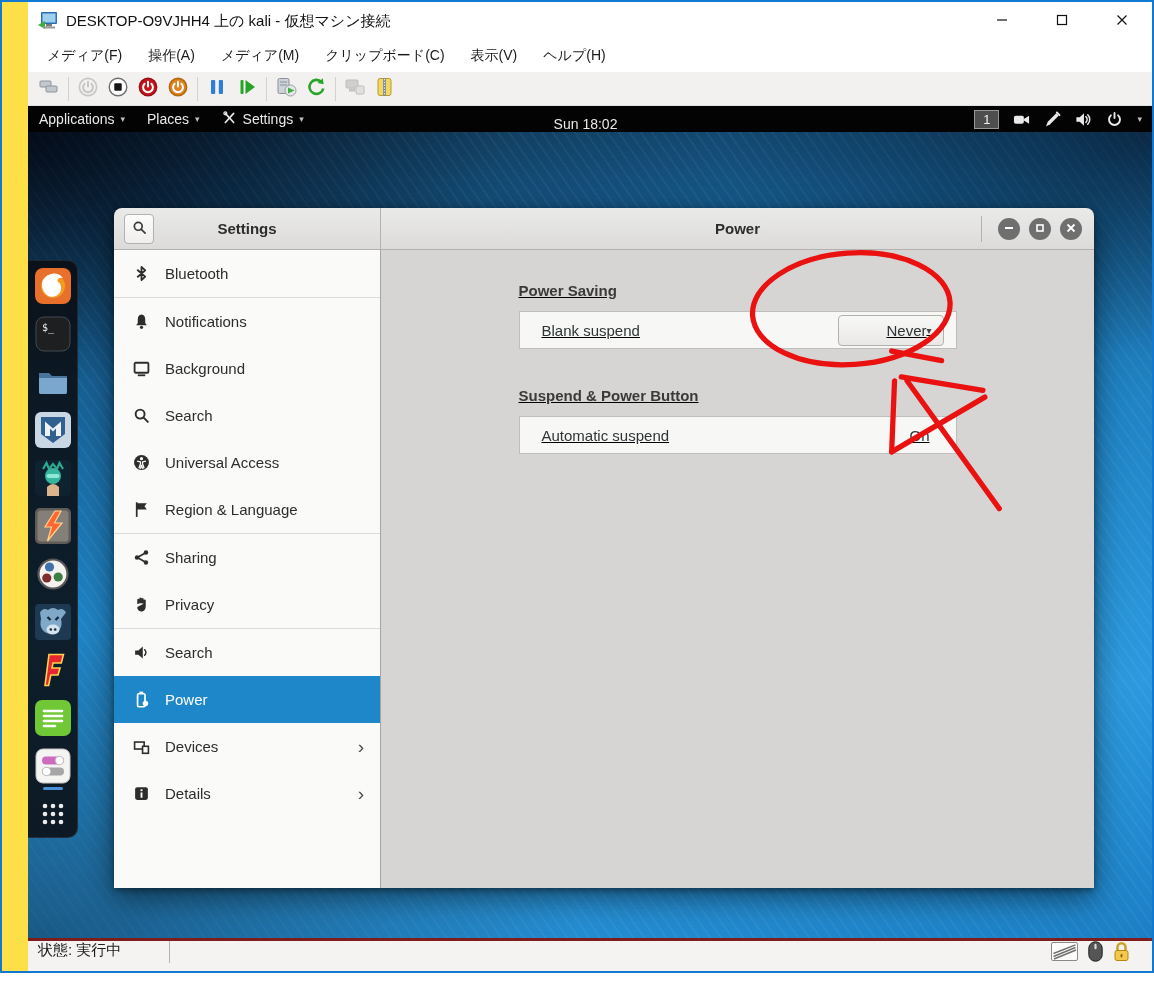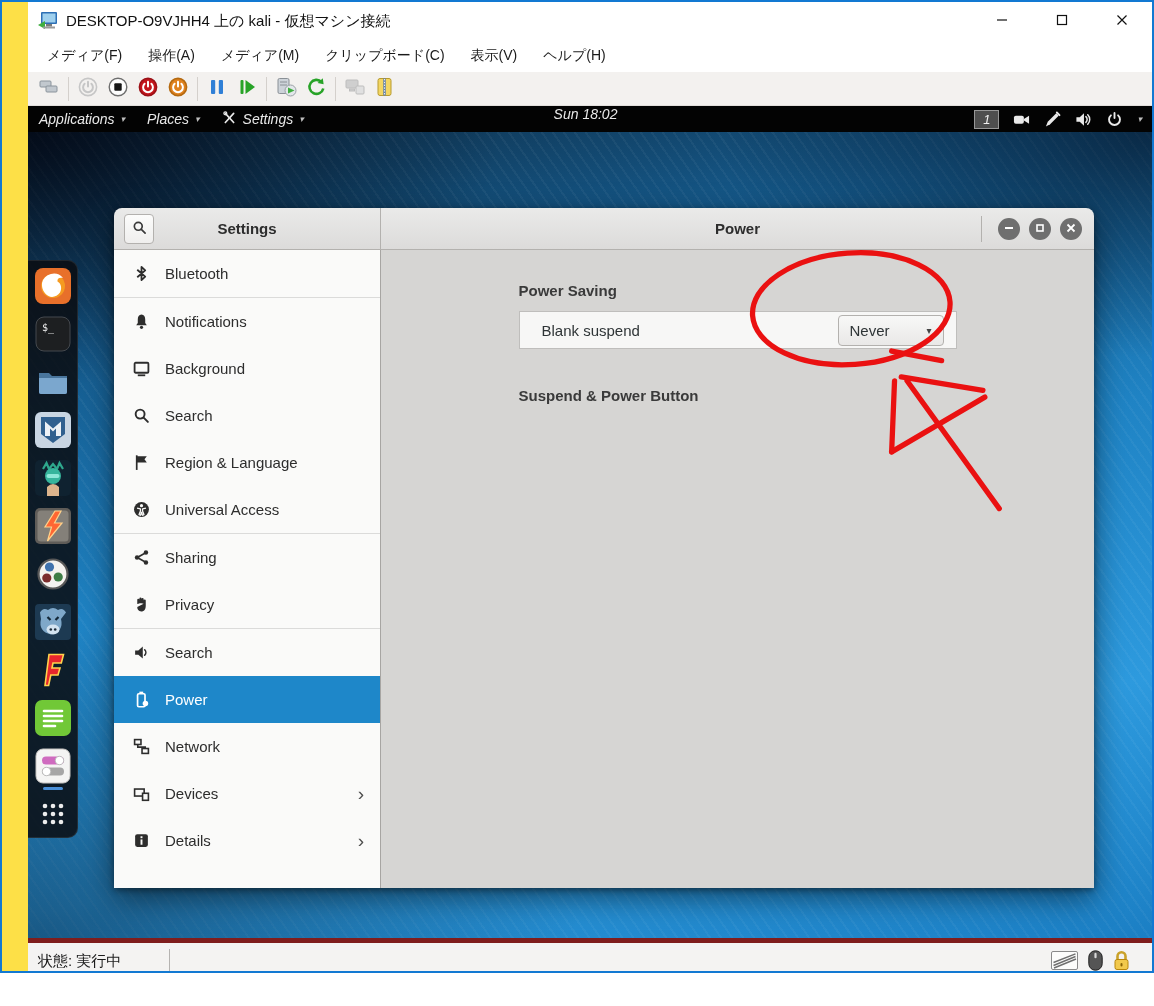--- a/index.html
+++ b/index.html
@@ -21,21 +21,21 @@
 
   
   .toolbar { height:34px; background:#f3f1ef; border-bottom:1px solid #e2dfdc; display:flex; align-items:center; padding-left:6px; flex:0 0 auto; }
   .tb-btn { width:30px; height:28px; border:none; background:transparent; display:flex; align-items:center; justify-content:center; }
   .tb-btn svg { width:22px; height:22px; }
   .tb-sep { width:1px; height:24px; background:#d4d0cc; margin:0 4px; }
 
   
   .screen { flex:1 1 auto; display:flex; flex-direction:column; overflow:hidden; position:relative; }
 
-  .gnome-topbar { height:26px; background:#030303; color:#e9e9e9; display:flex; align-items:flex-start; font-size:14px; position:relative; flex:0 0 auto;font-style:italic; }
+  .gnome-topbar { height:26px; background:#030303; color:#e9e9e9; display:flex; align-items:flex-end; font-size:14px; position:relative; flex:0 0 auto; }
   .tb-menu { display:flex; align-items:center; gap:6px; padding:0 11px; height:100%; }
   .tb-menu .caret { font-size:9px; color:#bdbdbd; }
   .tb-menu svg { width:15px; height:15px; }
   .topbar-clock { position:absolute; left:0; right:9px; text-align:center; pointer-events:none; }
   .topbar-right { margin-left:auto; display:flex; align-items:center; gap:14px; padding-right:10px; height:100%; }
   .ws-box { width:25px; height:19px; border:1px solid #979797; background:#4e4e4e; color:#f0f0f0; font-size:13px; display:flex; align-items:center; justify-content:center; }
   .tray-ic svg { width:17px; height:17px; display:block; }
   .tray-caret { font-size:9px; color:#bdbdbd; }
 
   
@@ -70,34 +70,34 @@
   .sw-body { flex:1; display:flex; overflow:hidden; }
   .sw-sidebar { width:267px; background:#fafaf9; border-right:1px solid #a7a5a2; overflow:hidden; flex:0 0 auto; }
   .sb-row { height:47px; display:flex; align-items:center; padding-left:19px; gap:15px; font-size:15px; color:#2d2d2d; }
   .sb-row.selected { background:#1e87c9; color:#fff; }
   .sb-icon { width:17px; height:17px; display:flex; }
   .sb-icon svg { width:17px; height:17px; }
   .sb-chevron { margin-left:auto; margin-right:16px; font-size:19px; color:#4d4d4d; }
   .sb-sep { height:1px; background:#dbdbda; }
 
   .sw-content { flex:1; background:#d6d5d3; padding-top:32px; overflow:hidden; }
-  .section { width:438px; margin:0 auto 38px auto; }
+  .section { width:438px; margin:0 auto 38px auto;text-decoration:underline; }
   .section-title { font-size:15px; font-weight:bold; color:#3a3a3a; margin-bottom:12px; }
   .crow { height:38px; background:#f7f7f6; border:1px solid #bfbebc; display:flex; align-items:center; padding:0 12px 0 22px; }
   .crow-label { font-size:15px; color:#2e3436; }
   .crow-value { margin-left:auto; font-size:15px; color:#2e3436; padding-right:14px; }
-  .dropdown { margin-left:auto; width:106px; height:31px; border:1px solid #b3b1ae; border-radius:4px; background:linear-gradient(#f8f8f7,#e9e8e7); display:flex; align-items:center; justify-content:space-between; padding:0 11px; font-size:15px; color:#2e3436; }
+  .dropdown { margin-left:auto; width:106px; height:31px; border:1px solid #b3b1ae; border-radius:4px; background:linear-gradient(#f8f8f7,#e9e8e7); display:flex; align-items:center; justify-content:flex-end; padding:0 11px; font-size:15px; color:#2e3436; }
   .dd-caret { font-size:10px; color:#444; }
 
   
   .annotation { position:absolute; left:0; top:0; width:100%; height:100%; pointer-events:none; z-index:50; }
   .cursor { position:absolute; left:352px; top:820px; width:13px; height:19px; z-index:60; pointer-events:none; }
 
   
-  .statusbar { height:33px; background:#f4f3f2; border-top:5px solid #7f1d1d; display:flex; align-items:flex-end; padding:0 22px 0 10px; flex:0 0 auto;gap:36px; }
+  .statusbar { height:33px; background:#f4f3f2; border-top:3px solid #7f1d1d; display:flex; align-items:flex-start; padding:0 22px 0 10px; flex:0 0 auto;gap:36px; }
   .status-text { font-size:15px; color:#1c1c1c; }
   .status-sep { width:1px; height:22px; background:#b5b3b1; margin-left:12px; }
   .status-icons { margin-left:auto; display:flex; align-items:center; gap:10px; }
   .status-icons svg { display:block; }
 </style>
 </head>
 <body>
 
 <div class="vm-window">
 
@@ -428,35 +428,35 @@
                   <svg viewBox="0 0 16 16">
                     <circle cx="6.7" cy="6.7" r="4.2" fill="none" stroke="currentColor" stroke-width="1.8"></circle>
                     <line x1="10" y1="10" x2="14" y2="14" stroke="currentColor" stroke-width="1.8" stroke-linecap="round"></line>
                   </svg>
                 </span>
     <span class="sb-label">Search</span>
     </div>
               <div class="sb-row">
     <span class="sb-icon">
                   <svg viewBox="0 0 16 16">
-                    <path d="M3.5 1.2 V15" stroke="currentColor" stroke-width="1.6"></path>
-                    <path d="M3.5 2 H13 L10.8 5 L13 8 H3.5 Z" fill="currentColor"></path>
-                  </svg>
-                </span>
-    <span class="sb-label">Region &amp; Language</span>
-    </div>
-              <div class="sb-row">
-    <span class="sb-icon">
-                  <svg viewBox="0 0 16 16">
                     <circle cx="8" cy="8" r="7" fill="currentColor"></circle>
                     <circle cx="8" cy="4.4" r="1.5" fill="#fafaf9"></circle>
                     <path d="M3.8 6.6 L7 7.3 L7 9.4 L5.7 12.8 L7.1 13.4 L8 10.6 L8.9 13.4 L10.3 12.8 L9 9.4 L9 7.3 L12.2 6.6" stroke="#fafaf9" stroke-width="1.2" fill="none" stroke-linejoin="round"></path>
                   </svg>
                 </span>
     <span class="sb-label">Universal Access</span>
+    </div>
+              <div class="sb-row">
+    <span class="sb-icon">
+                  <svg viewBox="0 0 16 16">
+                    <path d="M3.5 1.2 V15" stroke="currentColor" stroke-width="1.6"></path>
+                    <path d="M3.5 2 H13 L10.8 5 L13 8 H3.5 Z" fill="currentColor"></path>
+                  </svg>
+                </span>
+    <span class="sb-label">Region &amp; Language</span>
     </div>
               <div class="sb-sep"></div>
               <div class="sb-row">
     <span class="sb-icon">
                   <svg viewBox="0 0 16 16">
                     <circle cx="12.2" cy="3.3" r="2.1" fill="currentColor"></circle>
                     <circle cx="3.8" cy="8" r="2.1" fill="currentColor"></circle>
                     <circle cx="12.2" cy="12.7" r="2.1" fill="currentColor"></circle>
                     <path d="M4 8 L12 3.5 M4 8 L12 12.5" stroke="currentColor" stroke-width="1.5"></path>
                   </svg>
@@ -483,30 +483,20 @@
     </div>
               <div class="sb-row selected">
     <span class="sb-icon">
                   <svg viewBox="0 0 16 16">
                     <rect x="6" y="0.6" width="3.6" height="1.8" fill="currentColor"></rect>
                     <rect x="4.3" y="2.6" width="7" height="12.2" rx="1.2" fill="none" stroke="currentColor" stroke-width="1.6"></rect>
                     <circle cx="11.7" cy="11.7" r="2.6" fill="currentColor"></circle>
                   </svg>
                 </span>
     <span class="sb-label">Power</span>
-    </div>
-              <div class="sb-row">
-    <span class="sb-icon">
-                  <svg viewBox="0 0 16 16">
-                    <rect x="1.5" y="1.5" width="6" height="4.6" fill="none" stroke="currentColor" stroke-width="1.5"></rect>
-                    <rect x="8.5" y="9.9" width="6" height="4.6" fill="none" stroke="currentColor" stroke-width="1.5"></rect>
-                    <path d="M4.5 6.2 V8.6 H11.5 V9.8" stroke="currentColor" stroke-width="1.5" fill="none"></path>
-                  </svg>
-                </span>
-    <span class="sb-label">Network</span>
     </div>
               <div class="sb-row">
     <span class="sb-icon">
                   <svg viewBox="0 0 16 16">
                     <rect x="1.5" y="3.8" width="9" height="6.6" fill="none" stroke="currentColor" stroke-width="1.5"></rect>
                     <rect x="9" y="7.8" width="5.5" height="6.6" fill="#fafaf9" stroke="currentColor" stroke-width="1.5"></rect>
                   </svg>
                 </span>
     <span class="sb-label">Devices</span>
     <span class="sb-chevron">›</span>
@@ -529,20 +519,24 @@
     <div class="crow">
       <span class="crow-label">Blank suspend</span>
       <button class="dropdown">
                     <span>Never</span>
                     <span class="dd-caret">▾</span>
                   </button>
     </div>
   </div>
               <div class="section">
     <div class="section-title">Suspend &amp; Power Button</div>
+    <div class="crow">
+      <span class="crow-label">Automatic suspend</span>
+      <span class="crow-value">On</span>
+    </div>
   </div>
             </div>
         </div>
       </div>
 
       <svg class="annotation" viewBox="0 0 1150 839">
         <g fill="none" stroke="#ea1111" stroke-width="5.5" stroke-linecap="round">
           <ellipse cx="847" cy="184" rx="103" ry="58" transform="rotate(-4 847 184)"></ellipse>
           <path d="M889 228 L941 238"></path>
           <path d="M1001 392 L905 259"></path>

